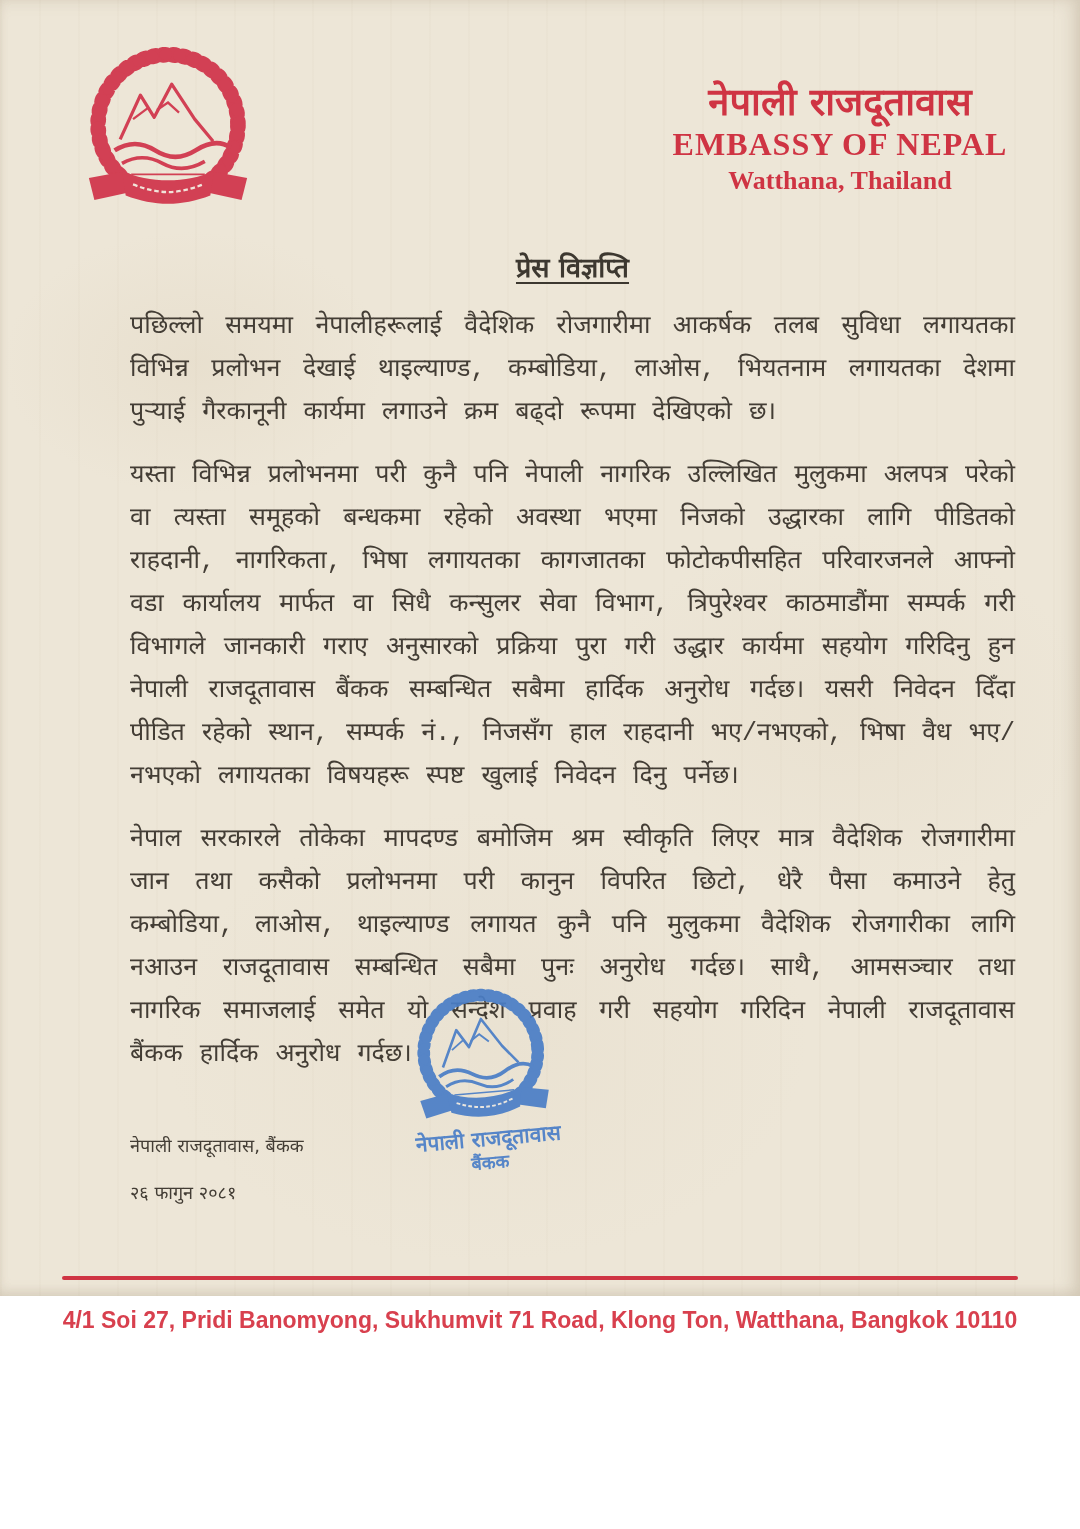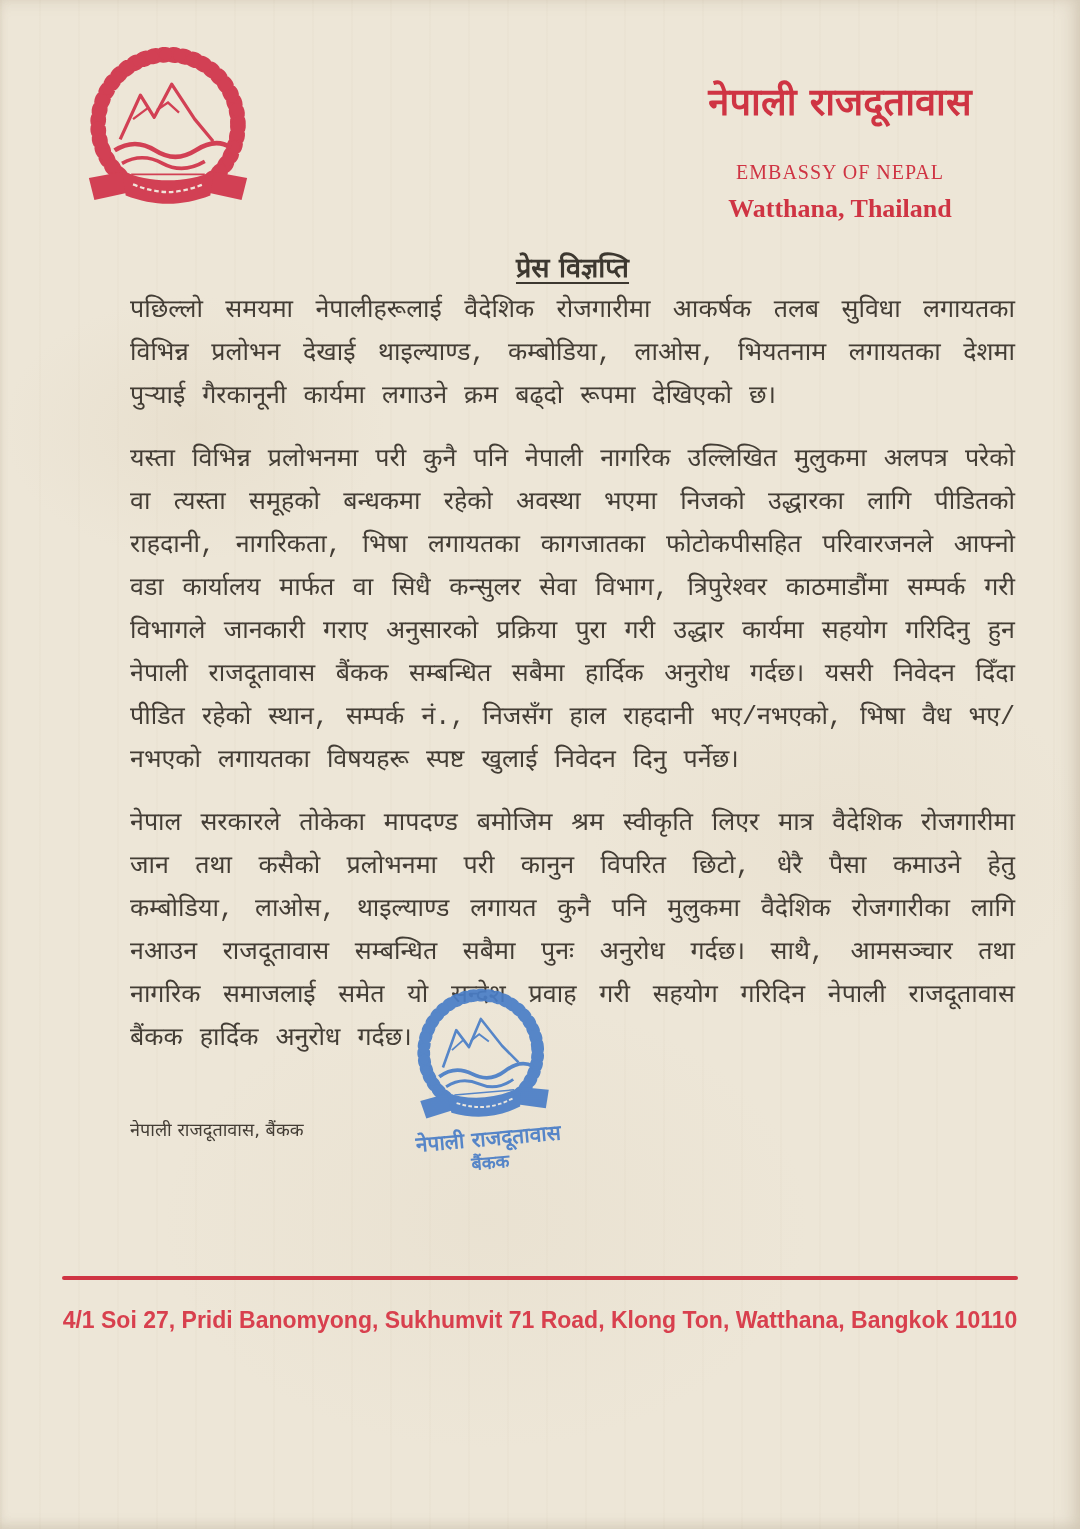--- a/index.html
+++ b/index.html
@@ -3,21 +3,21 @@
 <meta charset="utf-8">
 <style>
   html,body{margin:0;padding:0;}
   body{
     width:1080px;height:1529px;
     font-family:"DejaVu Sans", sans-serif;
     overflow:hidden;
   }
   .page{
     position:relative;
-    width:1080px;height:1529px;
+    width:1080px;height:1296px;
     background-color:#ede6d7;
     background-image:
       radial-gradient(ellipse 320px 220px at 18% 28%, rgba(213,198,172,.20), transparent 60%),
       radial-gradient(ellipse 420px 300px at 78% 55%, rgba(215,201,176,.16), transparent 60%),
       radial-gradient(ellipse 500px 350px at 45% 80%, rgba(210,196,170,.12), transparent 65%),
       repeating-linear-gradient(90deg, rgba(188,172,146,.05) 0 2px, transparent 2px 39px);
     box-shadow: inset -8px 0 16px rgba(150,130,105,.22), inset 0 -4px 10px rgba(150,130,105,.12);
   }
   .emblem-red{
     position:absolute; left:76px; top:38px;
@@ -26,36 +26,35 @@
   }
   .header-block{
     position:absolute; left:630px; top:80px; width:420px;
     text-align:center; color:#cf3443;
   }
   .header-np{
     font-size:38px; font-weight:700; line-height:44px;
     font-family:"DejaVu Sans", sans-serif;
   }
   .header-en{
-    font-size:20px; font-weight:400; letter-spacing:1px; line-height:40px;
+    font-size:32px; font-weight:700; letter-spacing:1px; line-height:40px;
     font-family:"Liberation Serif", "DejaVu Serif", serif;
-    margin-top:28px;
   }
   .header-loc{
     font-size:26px; font-weight:700; line-height:34px;
     font-family:"Liberation Serif", "DejaVu Serif", serif;
   }
   .body-col{
     position:absolute; left:130px; top:248px; width:885px;
     color:#433d35;
   }
   .doc-title{
     text-align:center; font-size:27px; font-weight:600;
     text-decoration:underline; text-underline-offset:5px;
-    margin:0 0 4px 0; color:#3d3830;
+    margin:0 0 20px 0; color:#3d3830;
   }
   .para{
     font-size:25px; line-height:43px; text-align:justify;
     margin:0 0 20px 0; word-spacing:2px;font-family:Liberation Mono, monospace;
   }
   .signature{
     margin-top:46px; font-size:18px; line-height:47px;
   }
   .stamp{
     position:absolute; left:388px; top:982px; width:190px;
@@ -114,20 +113,21 @@
   </div>
 
   <div class="body-col">
     <div class="doc-title">प्रेस विज्ञप्ति</div>
     <p class="para">पछिल्लो समयमा नेपालीहरूलाई वैदेशिक रोजगारीमा आकर्षक तलब सुविधा लगायतका विभिन्न प्रलोभन देखाई थाइल्याण्ड, कम्बोडिया, लाओस, भियतनाम लगायतका देशमा पुऱ्याई गैरकानूनी कार्यमा लगाउने क्रम बढ्दो रूपमा देखिएको छ।</p>
     <p class="para">यस्ता विभिन्न प्रलोभनमा परी कुनै पनि नेपाली नागरिक उल्लिखित मुलुकमा अलपत्र परेको वा त्यस्ता समूहको बन्धकमा रहेको अवस्था भएमा निजको उद्धारका लागि पीडितको राहदानी, नागरिकता, भिषा लगायतका कागजातका फोटोकपीसहित परिवारजनले आफ्नो वडा कार्यालय मार्फत वा सिधै कन्सुलर सेवा विभाग, त्रिपुरेश्वर काठमाडौंमा सम्पर्क गरी विभागले जानकारी गराए अनुसारको प्रक्रिया पुरा गरी उद्धार कार्यमा सहयोग गरिदिनु हुन नेपाली राजदूतावास बैंकक सम्बन्धित सबैमा हार्दिक अनुरोध गर्दछ। यसरी निवेदन दिँदा पीडित रहेको स्थान, सम्पर्क नं., निजसँग हाल राहदानी भए/नभएको, भिषा वैध भए/नभएको लगायतका विषयहरू स्पष्ट खुलाई निवेदन दिनु पर्नेछ।</p>
     <p class="para">नेपाल सरकारले तोकेका मापदण्ड बमोजिम श्रम स्वीकृति लिएर मात्र वैदेशिक रोजगारीमा जान तथा कसैको प्रलोभनमा परी कानुन विपरित छिटो, धेरै पैसा कमाउने हेतु कम्बोडिया, लाओस, थाइल्याण्ड लगायत कुनै पनि मुलुकमा वैदेशिक रोजगारीका लागि नआउन राजदूतावास सम्बन्धित सबैमा पुनः अनुरोध गर्दछ। साथै, आमसञ्चार तथा नागरिक समाजलाई समेत यो सन्देश प्रवाह गरी सहयोग गरिदिन नेपाली राजदूतावास बैंकक हार्दिक अनुरोध गर्दछ।</p>
 
     <div class="signature">
       <div>नेपाली राजदूतावास, बैंकक</div>
+      <div>२६ फागुन २०८१</div>
     </div>
   </div>
 
   <div class="stamp">
     <svg viewBox="0 0 200 200">
       <use href="#nepal-emblem" xlink:href="#nepal-emblem"></use>
     </svg>
     <div class="stamp-l1">नेपाली राजदूतावास</div>
     <div class="stamp-l2">बैंकक</div>
   </div>

